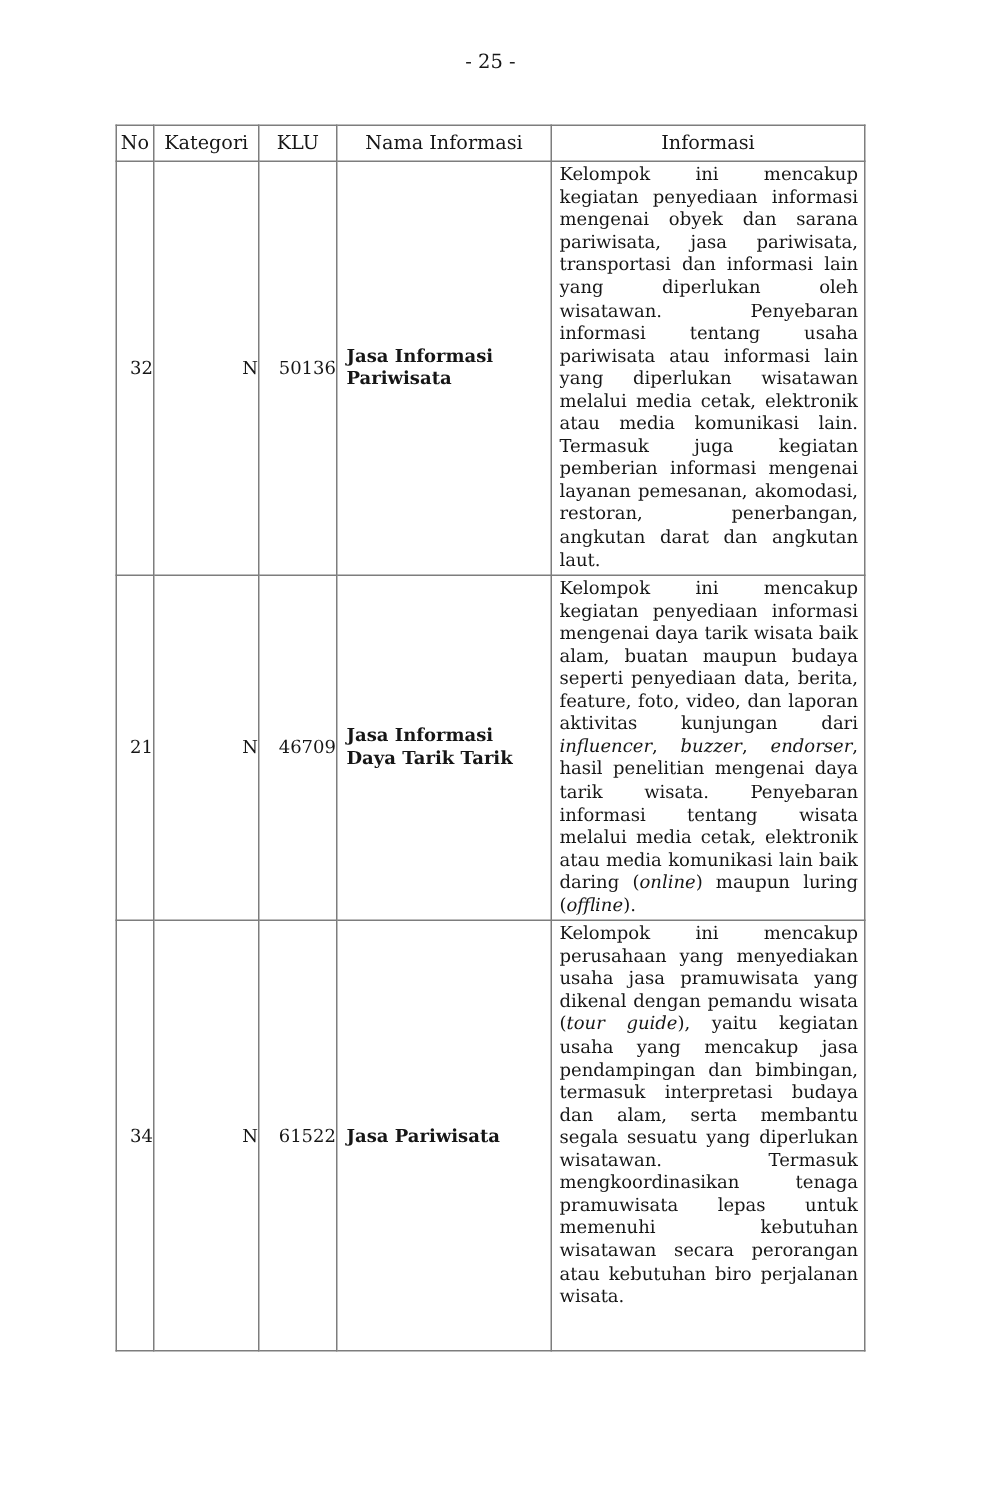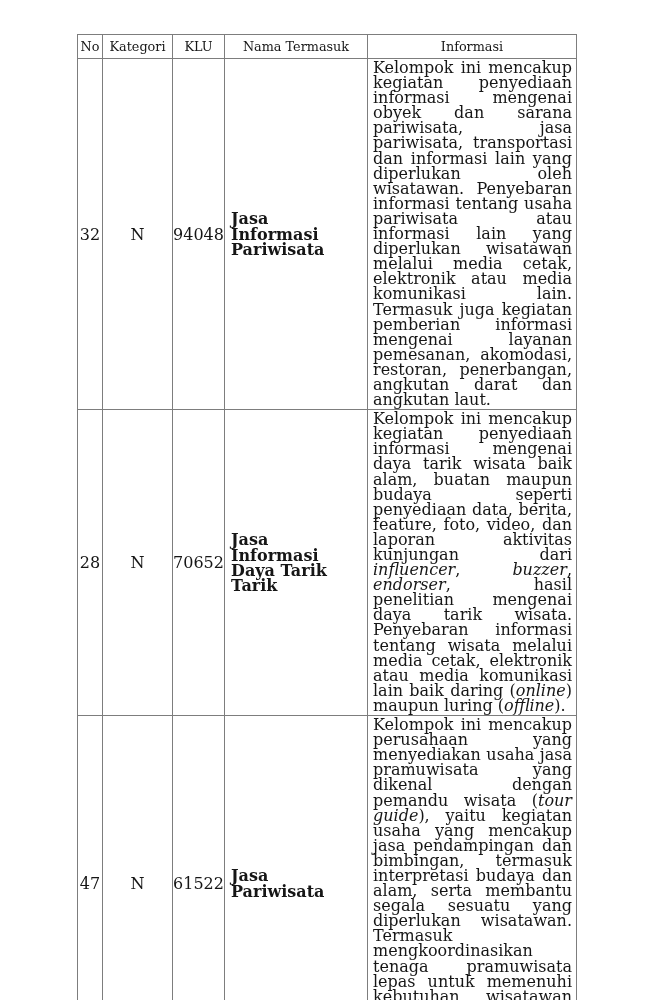--- a/index.html
+++ b/index.html
@@ -28,93 +28,94 @@
   }
   .klu-table col.col-no       { width: 25px; }
   .klu-table col.col-kategori { width: 70px; }
   .klu-table col.col-klu      { width: 52px; }
   .klu-table col.col-nama     { width: 143px; }
   .klu-table col.col-desk     { width: 209px; }
 
   .klu-table th, .klu-table td {
     border: 1px solid #7d7d7d;
     font-weight: normal;
-    font-size: 16px;
+    font-size: 12px;
     line-height: 15.1px;
     padding: 0;
     overflow: hidden;
   }
   .klu-table thead tr { height: 24px; }
   .klu-table th {
     text-align: center;
     vertical-align: middle;
     font-size: 12.8px;
     margin-top: 16px;
   }
   tr.row-h1 { height: 271px; }
   tr.row-h2 { height: 229px; }
   tr.row-h3 { height: 287px; }
 
   td.c-center {
-    text-align: center;
+    text-align: right;
     vertical-align: middle;
   }
   td.c-nama {
     text-align: left;
     vertical-align: middle;
     padding: 2px 6px;
     font-weight: bold;
   }
   td.c-desk {
     text-align: justify;
     vertical-align: top;
     padding: 1px 4px 2px 5px;
   }
   td.c-desk i { }
 </style>
 </head>
 <body>
 
 <div class="page">
 
+  <div class="page-number">- 25 -</div>
 
   <table class="klu-table">
     <colgroup>
       <col class="col-no">
       <col class="col-kategori">
       <col class="col-klu">
       <col class="col-nama">
       <col class="col-desk">
     </colgroup>
     <thead>
       <tr>
         <th>No</th>
         <th>Kategori</th>
         <th>KLU</th>
-        <th>Nama Termasuk</th>
+        <th>Nama Informasi</th>
         <th>Informasi</th>
       </tr>
     </thead>
     <tbody>
       <tr class="row-h1">
         <td class="c-center">32</td>
         <td class="c-center">N</td>
-        <td class="c-center">94048</td>
+        <td class="c-center">50136</td>
         <td class="c-nama">Jasa Informasi Pariwisata</td>
         <td class="c-desk"><span>Kelompok ini mencakup kegiatan penyediaan informasi mengenai obyek dan sarana pariwisata, jasa pariwisata, transportasi dan informasi lain yang diperlukan oleh wisatawan. Penyebaran informasi tentang usaha pariwisata atau informasi lain yang diperlukan wisatawan melalui media cetak, elektronik atau media komunikasi lain. Termasuk juga kegiatan pemberian informasi mengenai layanan pemesanan, akomodasi, restoran, penerbangan, angkutan darat dan angkutan laut.</span></td>
       </tr>
       <tr class="row-h2">
-        <td class="c-center">28</td>
+        <td class="c-center">21</td>
         <td class="c-center">N</td>
-        <td class="c-center">70652</td>
+        <td class="c-center">46709</td>
         <td class="c-nama">Jasa Informasi Daya Tarik Tarik</td>
         <td class="c-desk"><span>Kelompok ini mencakup kegiatan penyediaan informasi mengenai daya tarik wisata baik alam, buatan maupun budaya seperti penyediaan data, berita, feature, foto, video, dan laporan aktivitas kunjungan dari </span><i>influencer</i><span>, </span><i>buzzer</i><span>, </span><i>endorser</i><span>, hasil penelitian mengenai daya tarik wisata. Penyebaran informasi tentang wisata melalui media cetak, elektronik atau media komunikasi lain baik daring (</span><i>online</i><span>) maupun luring (</span><i>offline</i><span>).</span></td>
       </tr>
       <tr class="row-h3">
-        <td class="c-center">47</td>
+        <td class="c-center">34</td>
         <td class="c-center">N</td>
         <td class="c-center">61522</td>
         <td class="c-nama">Jasa Pariwisata</td>
         <td class="c-desk"><span>Kelompok ini mencakup perusahaan yang menyediakan usaha jasa pramuwisata yang dikenal dengan pemandu wisata (</span><i>tour guide</i><span>), yaitu kegiatan usaha yang mencakup jasa pendampingan dan bimbingan, termasuk interpretasi budaya dan alam, serta membantu segala sesuatu yang diperlukan wisatawan. Termasuk mengkoordinasikan tenaga pramuwisata lepas untuk memenuhi kebutuhan wisatawan secara perorangan atau kebutuhan biro perjalanan wisata.</span></td>
       </tr>
     </tbody>
   </table>
 
 </div>
 

